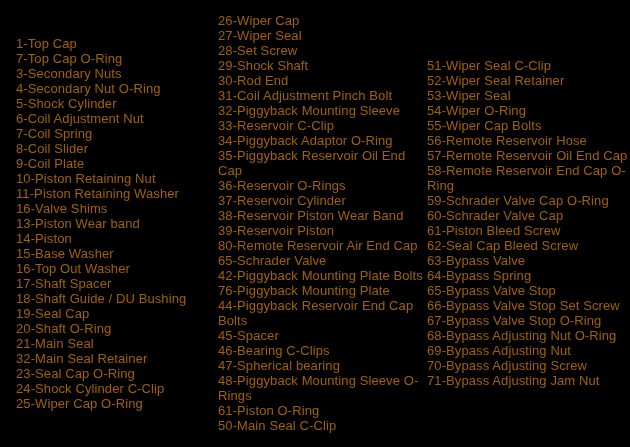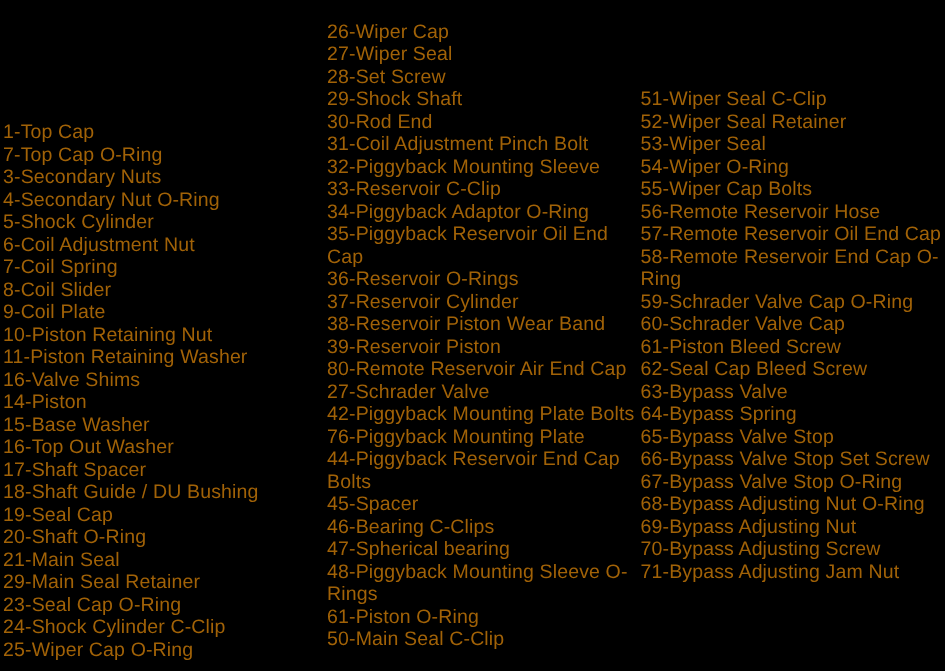--- a/index.html
+++ b/index.html
@@ -15,21 +15,21 @@
     overflow: hidden;
     font-family: "Liberation Sans", sans-serif;
   }
   .col {
     position: absolute;
     color: #a16207;
     font-size: 13px;
     line-height: 15px;
     letter-spacing: 0.1px;
   }
-  .col1 { left: 2px;  top: 36px; width: 205px; margin-top: 44px; }
+  .col1 { left: 16px;  top: 36px; width: 205px; }
   .col2 { left: 218px; top: 13px; width: 206px; }
   .col3 { left: 427px; top: 58px; width: 205px; }
   .part-item {
     white-space: normal;
     word-spacing: 0px;
   }
 </style>
 </head>
 <body>
 
@@ -40,50 +40,51 @@
       <div class="part-item">3-Secondary Nuts</div>
       <div class="part-item">4-Secondary Nut O-Ring</div>
       <div class="part-item">5-Shock Cylinder</div>
       <div class="part-item">6-Coil Adjustment Nut</div>
       <div class="part-item">7-Coil Spring</div>
       <div class="part-item">8-Coil Slider</div>
       <div class="part-item">9-Coil Plate</div>
       <div class="part-item">10-Piston Retaining Nut</div>
       <div class="part-item">11-Piston Retaining Washer</div>
       <div class="part-item">16-Valve Shims</div>
+      <div class="part-item">13-Piston Wear band</div>
       <div class="part-item">14-Piston</div>
       <div class="part-item">15-Base Washer</div>
       <div class="part-item">16-Top Out Washer</div>
       <div class="part-item">17-Shaft Spacer</div>
       <div class="part-item">18-Shaft Guide / DU Bushing</div>
       <div class="part-item">19-Seal Cap</div>
       <div class="part-item">20-Shaft O-Ring</div>
       <div class="part-item">21-Main Seal</div>
-      <div class="part-item">29-Main Seal Retainer</div>
+      <div class="part-item">32-Main Seal Retainer</div>
       <div class="part-item">23-Seal Cap O-Ring</div>
       <div class="part-item">24-Shock Cylinder C-Clip</div>
       <div class="part-item">25-Wiper Cap O-Ring</div>
     </div>
   <div class="col col2">
       <div class="part-item">26-Wiper Cap</div>
       <div class="part-item">27-Wiper Seal</div>
       <div class="part-item">28-Set Screw</div>
       <div class="part-item">29-Shock Shaft</div>
       <div class="part-item">30-Rod End</div>
       <div class="part-item">31-Coil Adjustment Pinch Bolt</div>
       <div class="part-item">32-Piggyback Mounting Sleeve</div>
       <div class="part-item">33-Reservoir C-Clip</div>
       <div class="part-item">34-Piggyback Adaptor O-Ring</div>
       <div class="part-item">35-Piggyback Reservoir Oil End Cap</div>
       <div class="part-item">36-Reservoir O-Rings</div>
       <div class="part-item">37-Reservoir Cylinder</div>
       <div class="part-item">38-Reservoir Piston Wear Band</div>
       <div class="part-item">39-Reservoir Piston</div>
       <div class="part-item">80-Remote Reservoir Air End Cap</div>
-      <div class="part-item">27-Schrader Valve</div>
+      <div class="part-item">65-Schrader Valve</div>
       <div class="part-item">42-Piggyback Mounting Plate Bolts</div>
       <div class="part-item">76-Piggyback Mounting Plate</div>
       <div class="part-item">44-Piggyback Reservoir End Cap Bolts</div>
       <div class="part-item">45-Spacer</div>
       <div class="part-item">46-Bearing C-Clips</div>
       <div class="part-item">47-Spherical bearing</div>
       <div class="part-item">48-Piggyback Mounting Sleeve O-Rings</div>
       <div class="part-item">61-Piston O-Ring</div>
       <div class="part-item">50-Main Seal C-Clip</div>
     </div>

